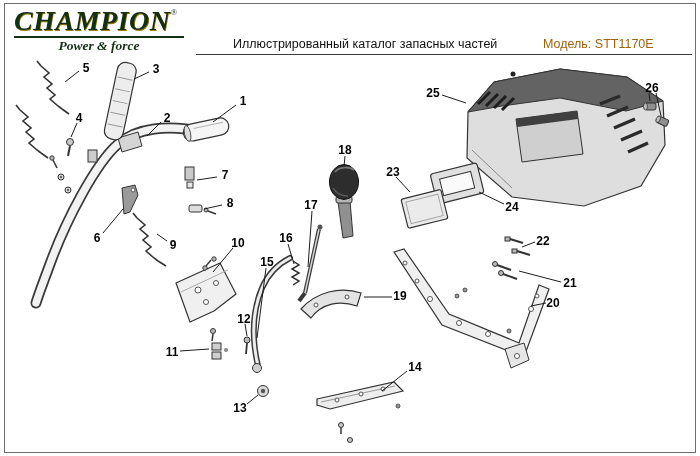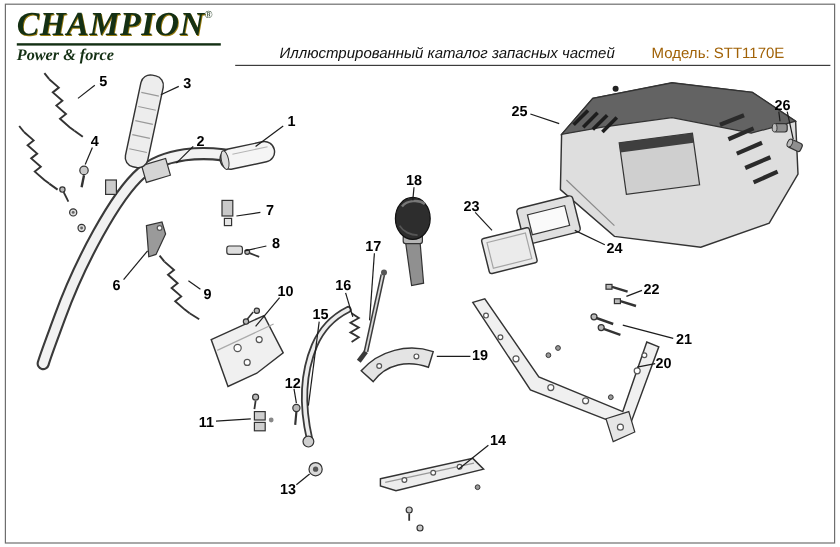--- a/index.html
+++ b/index.html
@@ -6,22 +6,22 @@
   .page{position:relative;width:700px;height:456px;background:#fff;overflow:hidden;
         font-family:"Liberation Sans",sans-serif;}
   .frame{position:absolute;left:4px;top:3px;right:4px;bottom:3px;border:1px solid #6e6e6e;pointer-events:none;}
   .logo{position:absolute;left:14px;top:7px;width:170px;color:#1430132;}
   .brand-row{line-height:1;white-space:nowrap;}
   .brand{font-family:"Liberation Serif",serif;font-style:italic;font-weight:bold;
          font-size:28px;color:#143014;letter-spacing:0.5px;text-shadow:0.6px 0.6px 0 #9a7d10;}
   .reg{font-family:"Liberation Serif",serif;font-size:9px;color:#143014;vertical-align:top;position:relative;top:1px;}
   .logo-rule{height:2px;background:#143014;margin-top:1px;}
   .tagline{font-family:"Liberation Serif",serif;font-style:italic;font-weight:bold;
-           font-size:13.5px;text-align:left;color:#143014;margin-top:0;}
-  .title{position:absolute;left:233px;top:37px;font-size:12.5px;color:#101010;font-style:italic;}
+           font-size:13.5px;text-align:center;color:#143014;margin-top:0;}
+  .title{position:absolute;left:233px;top:37px;font-size:12.5px;color:#101010;}
   .model{position:absolute;left:543px;top:37px;font-size:12.5px;color:#a16207;}
   .divider{position:absolute;left:196px;top:54px;width:496px;height:1px;background:#3c3c3c;}
   svg.diagram{position:absolute;left:0;top:0;}
   .lbl{font:bold 12px "Liberation Sans",sans-serif;fill:#000;}
   .leader{stroke:#1c1c1c;stroke-width:1;}
   .hole{fill:#fff;stroke:#555;stroke-width:1;}
 </style>
 </head>
 <body>
 

